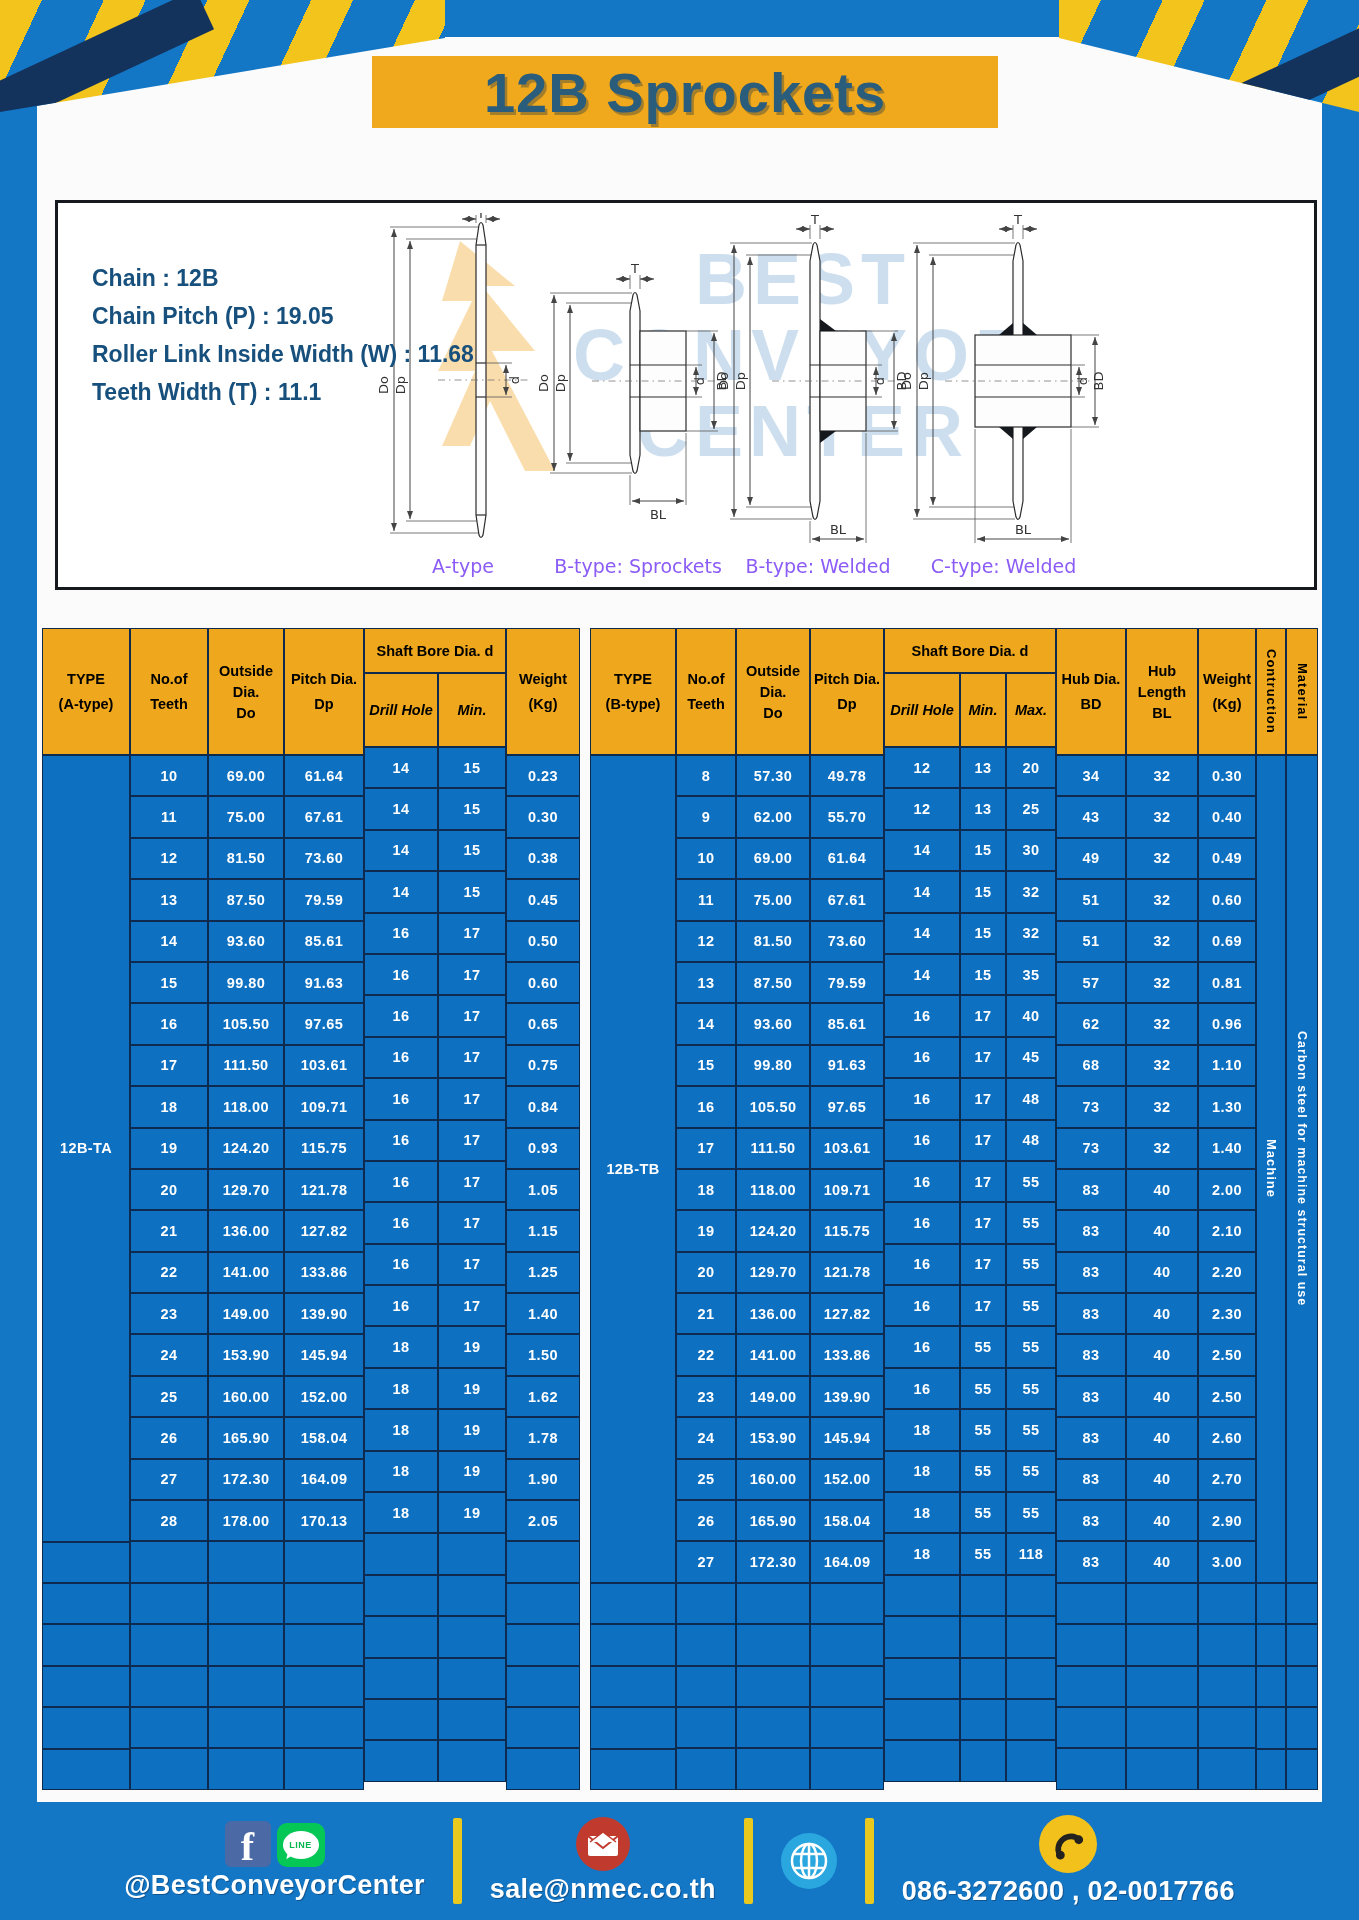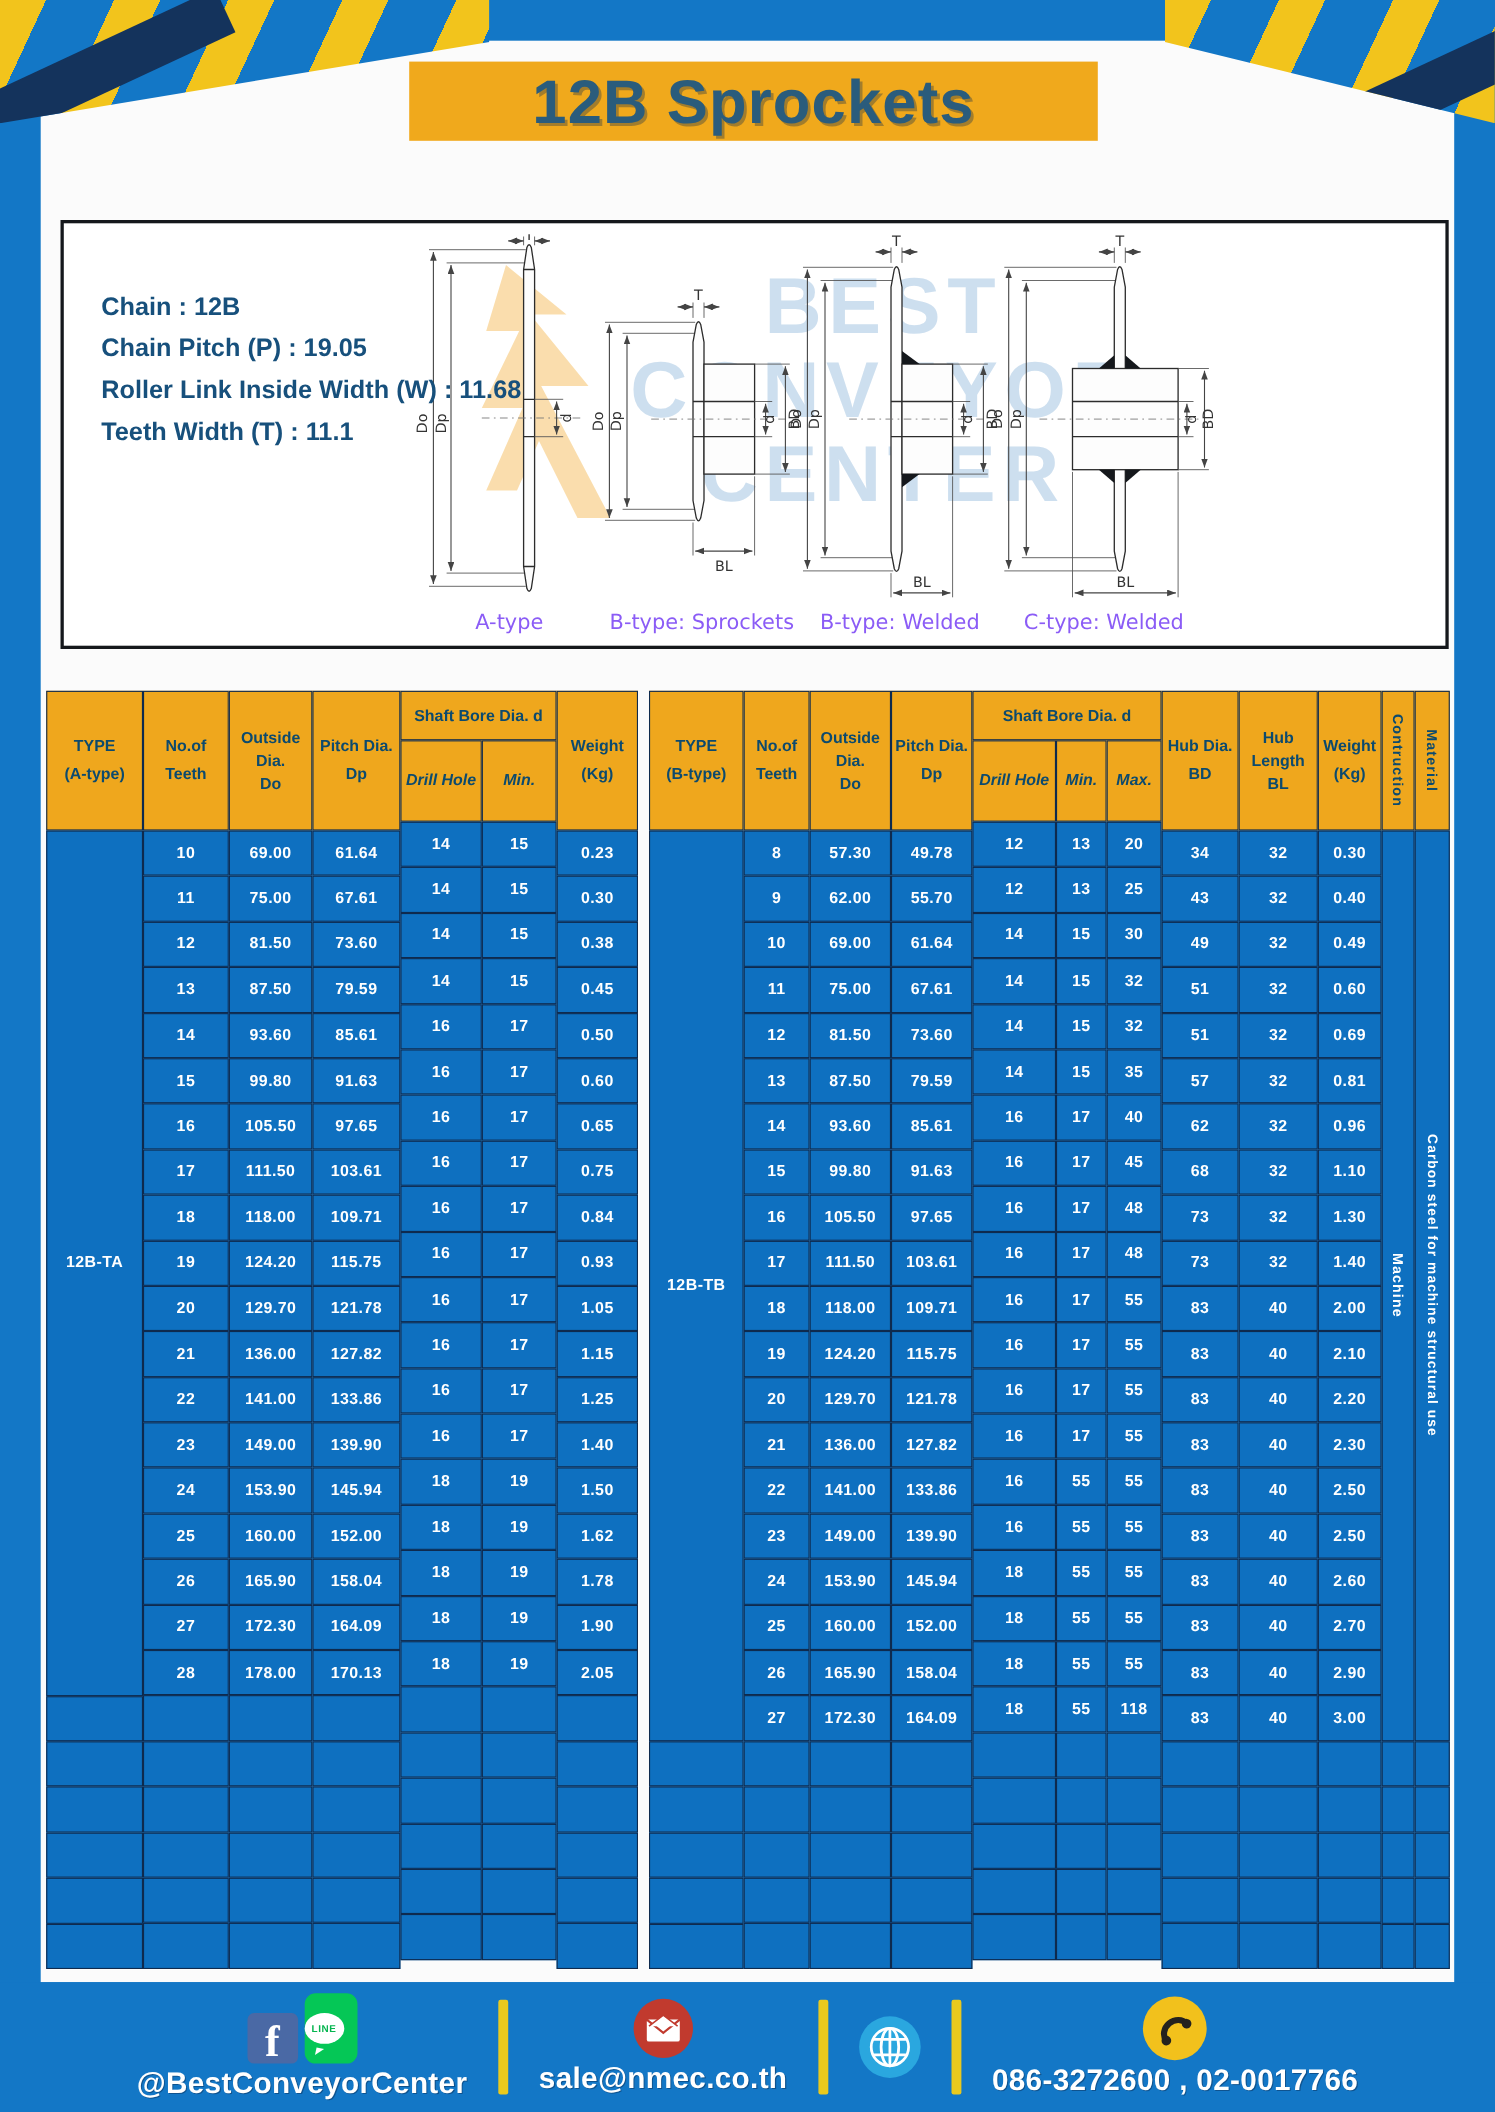--- a/index.html
+++ b/index.html
@@ -50,21 +50,21 @@
   .dwg .plate{fill:#fdfdfd;stroke:#2c2c2c;stroke-width:1.2;}
   .dimtxt{font-family:"DejaVu Sans",sans-serif;font-size:13px;fill:#333;text-anchor:middle;}
   .cap{position:absolute;top:352px;z-index:1;font-family:"DejaVu Sans",sans-serif;
       font-size:19px;color:#8b5cf6;text-align:center;}
 
   
   .tbl{position:absolute;top:628px;display:flex;z-index:2;}
   #tblA{left:42px;width:538px;}
   #tblB{left:590px;width:728px;}
   .col{display:flex;flex-direction:column;flex-shrink:0;box-sizing:border-box;}
-  .th{background:var(--hdr-yellow);color:#0c4a6e;font-weight:bold;font-size:14.5px;
+  .th{background:var(--hdr-yellow);color:#000000;font-weight:bold;font-size:14.5px;
       border:1.5px solid var(--navy);box-sizing:border-box;display:flex;flex-direction:column;
       align-items:center;justify-content:center;gap:9px;height:127px;text-align:center;flex-shrink:0;}
   .group{display:flex;flex-direction:column;}
   .group-th{height:45px;gap:0;}
   .sub{display:flex;}
   .sub .col .th{height:74px;gap:0;font-style:italic;}
   .vspan{writing-mode:vertical-rl;letter-spacing:1px;}
   .cells{display:flex;flex-direction:column;}
   .cell{height:var(--rh);min-height:var(--rh);box-sizing:border-box;border:1.5px solid var(--navy);
       background:var(--cell-blue);color:#fff;display:flex;align-items:center;justify-content:center;
@@ -76,22 +76,22 @@
   .footer{position:absolute;left:0;right:0;top:1802px;height:118px;background:var(--blue-bg);
       display:flex;align-items:center;justify-content:center;gap:28px;z-index:3;}
   .f-item{display:flex;flex-direction:column;align-items:center;gap:3px;}
   .f-icons{display:flex;gap:6px;align-items:flex-end;}
   .f-text{color:#fff;font-weight:bold;font-size:27px;letter-spacing:.3px;white-space:nowrap;
       text-shadow:1px 1px 0 rgba(10,30,60,.4);}
   .f-div{width:9px;height:86px;background:#e9c91e;border-radius:2px;}
   .fb-icon{width:46px;height:46px;background:#4a69a5;border-radius:6px;display:flex;align-items:flex-end;
       justify-content:center;color:#fff;font-family:"Liberation Serif",serif;font-weight:bold;
       font-size:40px;line-height:40px;overflow:hidden;}
-  .line-icon{width:48px;height:64px;background:#05c756;border-radius:10px;position:relative;
-      display:flex;align-items:center;justify-content:flex-start;}
+  .line-icon{width:48px;height:44px;background:#05c756;border-radius:10px;position:relative;
+      display:flex;align-items:center;justify-content:center;}
   .line-bubble{width:36px;height:28px;background:#fff;border-radius:50%;display:flex;align-items:center;
       justify-content:center;color:#05b54e;font-size:9px;font-weight:bold;letter-spacing:.5px;}
   .line-tail{position:absolute;left:10px;bottom:7px;width:0;height:0;border-left:7px solid #fff;
       border-bottom:7px solid transparent;transform:rotate(12deg);}
   .circle-icon{border-radius:50%;display:flex;align-items:center;justify-content:center;}
   .mail-icon{width:54px;height:54px;background:#c13a2e;}
   .globe-icon{width:56px;height:56px;background:#2aa7df;}
   .phone-icon{width:58px;height:58px;background:#f2c11c;}
 </style>
 </head>

